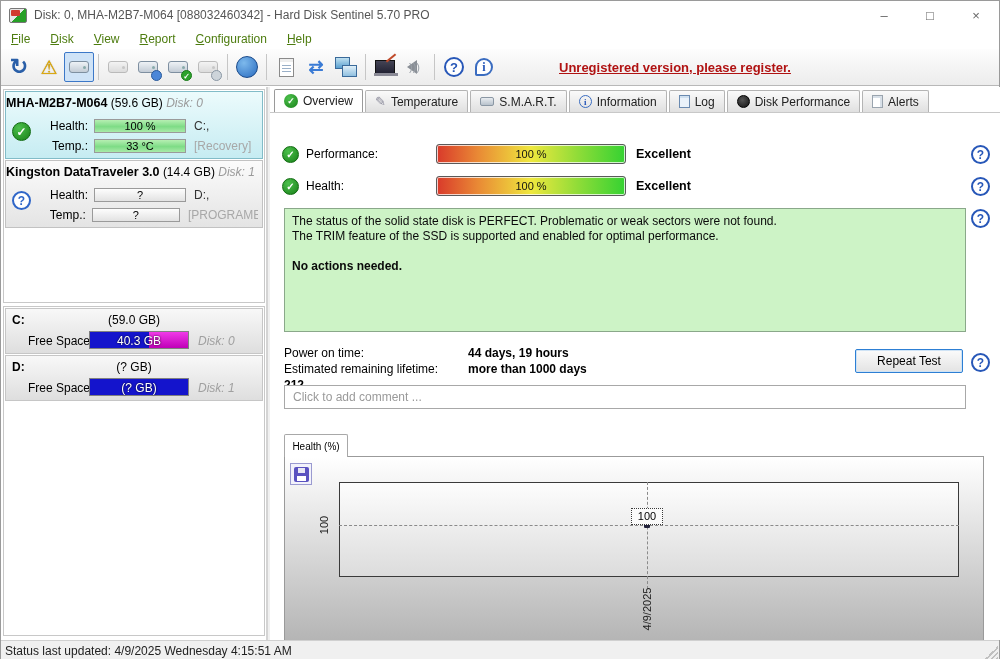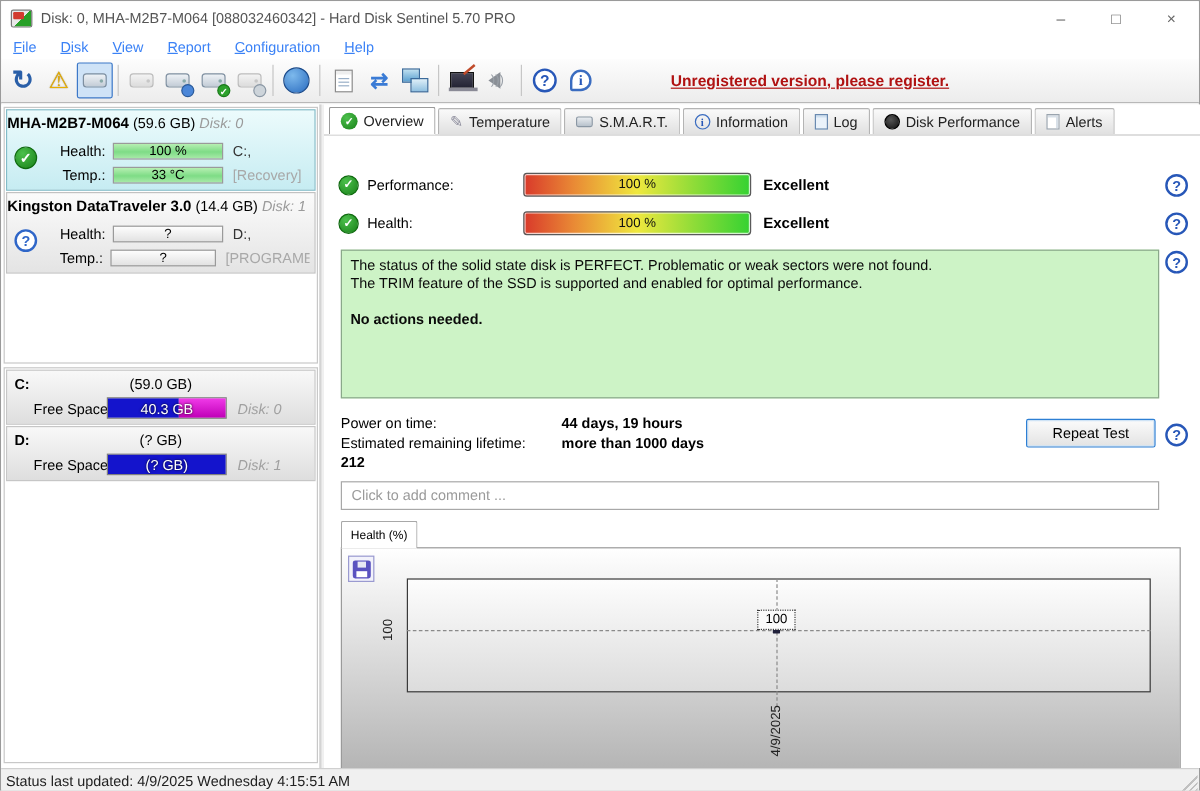--- a/index.html
+++ b/index.html
@@ -8,21 +8,21 @@
 
   
   .titlebar { position:absolute; left:0; top:0; width:100%; height:28px; background:#fff; display:flex; align-items:center; padding-left:8px; }
   .app-icon { width:18px; height:15px; border:1px solid #777; border-radius:2px; position:relative; background:linear-gradient(135deg,#e8e8e8 50%,#27a027 50%); overflow:hidden; margin-right:7px; }
   .app-icon::before { content:""; position:absolute; left:1px; top:1px; width:9px; height:6px; background:#d23b2f; border-radius:1px; }
   .title-text { font-size:12px; color:#555; }
   .win-controls { margin-left:auto; display:flex; height:28px; }
   .win-btn { width:46px; height:28px; display:flex; align-items:center; justify-content:center; font-size:13px; color:#666; cursor:default; }
 
   
-  .menubar { position:absolute; left:0; top:28px; width:100%; height:20px; background:#fff; display:flex; align-items:center; font-size:12px; color:#3b82f6; }
+  .menubar { position:absolute; left:0; top:28px; width:100%; height:20px; background:#fff; display:flex; align-items:center; font-size:12px; color:#4d7c0f; }
   .menu-item { padding:2px 10px; }
   .menu-item u { text-decoration:underline; }
 
   
   .toolbar { position:absolute; left:0; top:48px; width:100%; height:37px; background:linear-gradient(#fdfdfd,#ececec); border-bottom:1px solid #b8b8b8; display:flex; align-items:center; padding-left:3px; }
   .tb-btn { width:30px; height:30px; display:flex; align-items:center; justify-content:center; position:relative; }
   .tb-sep { width:1px; height:26px; background:#c6c6c6; margin:0 4px; }
   .glyph-refresh { font-size:22px; color:#2a5fa8; font-weight:bold; line-height:1; }
   .glyph-warning { font-size:19px; color:#e7ae00; text-shadow:0 0 1px #7a5a00; }
   .disk-shape { width:20px; height:12px; border:1px solid #7e8fa0; border-radius:3px; background:linear-gradient(#eef2f6,#c3ccd6); position:relative; }
@@ -112,21 +112,21 @@
   .status-box { position:absolute; left:14px; top:95px; width:682px; height:124px; background:#cdf3c6; border:1px solid #8aa88a; padding:5px 7px; font-size:12px; color:#0a0a0a; line-height:15px; }
   .status-box .bold-line { font-weight:bold; margin-top:15px; }
 
   .stats { position:absolute; left:14px; top:232px; font-size:12px; line-height:16px; }
   .stat-row { display:flex; }
   .stat-lbl { width:184px; }
   .stat-val { font-weight:bold; }
 
   .repeat-btn { position:absolute; right:38px; top:236px; width:108px; height:24px; border:1px solid #2d7fd4; border-radius:2px; background:linear-gradient(#fbfbfb,#e3e3e3); font-size:12px; display:flex; align-items:center; justify-content:center; box-shadow:0 0 0 1px #cfe3f5 inset; }
 
-  .comment-input { position:absolute; left:14px; top:288px; width:682px; height:24px; border:1px solid #a8a8a8; font-size:12px; padding:0 8px; color:#333; font-family:"Liberation Sans",sans-serif; }
+  .comment-input { position:absolute; left:14px; top:272px; width:682px; height:24px; border:1px solid #a8a8a8; font-size:12px; padding:0 8px; color:#333; font-family:"Liberation Sans",sans-serif; }
   .comment-input::placeholder { color:#9a9a9a; }
 
   .chart-tab { position:absolute; left:14px; top:321px; width:64px; height:23px; background:#fff; border:1px solid #a8a8a8; border-bottom:none; border-radius:2px 2px 0 0; font-size:10px; display:flex; align-items:center; justify-content:center; z-index:2; }
   .chart-box { position:absolute; left:14px; top:343px; width:700px; height:187px; border:1px solid #9a9a9a; background:linear-gradient(#ffffff,#b4b4b4); }
   .save-btn { position:absolute; left:5px; top:6px; width:22px; height:22px; border:1px solid #9a9ad0; background:#f2f2fb; display:flex; align-items:center; justify-content:center; }
   .floppy { width:15px; height:15px; background:#5a52c0; border-radius:2px; position:relative; }
   .floppy::before { content:""; position:absolute; left:4px; top:1px; width:7px; height:5px; background:#e8e8f4; }
   .floppy::after { content:""; position:absolute; left:3px; bottom:1px; width:9px; height:5px; background:#fff; }
   .plot { position:absolute; left:54px; top:25px; width:620px; height:95px; border:1px solid #3a3a3a; background:linear-gradient(#fdfdfd,#dcdcdc); }
   .hgrid { position:absolute; left:54px; top:68px; width:620px; border-top:1px dashed #8a8a8a; }

